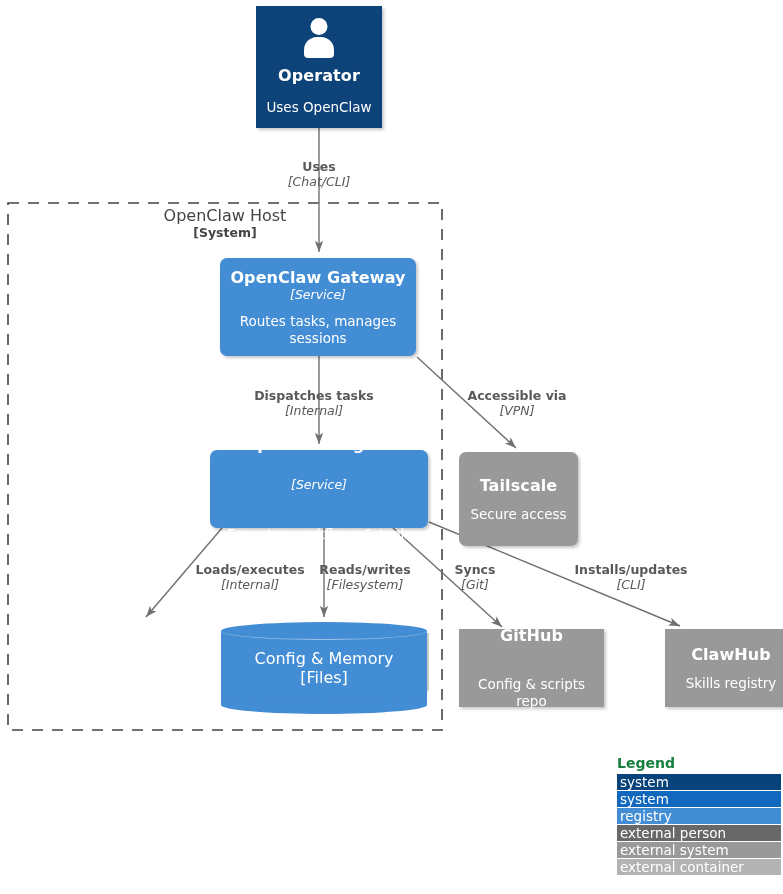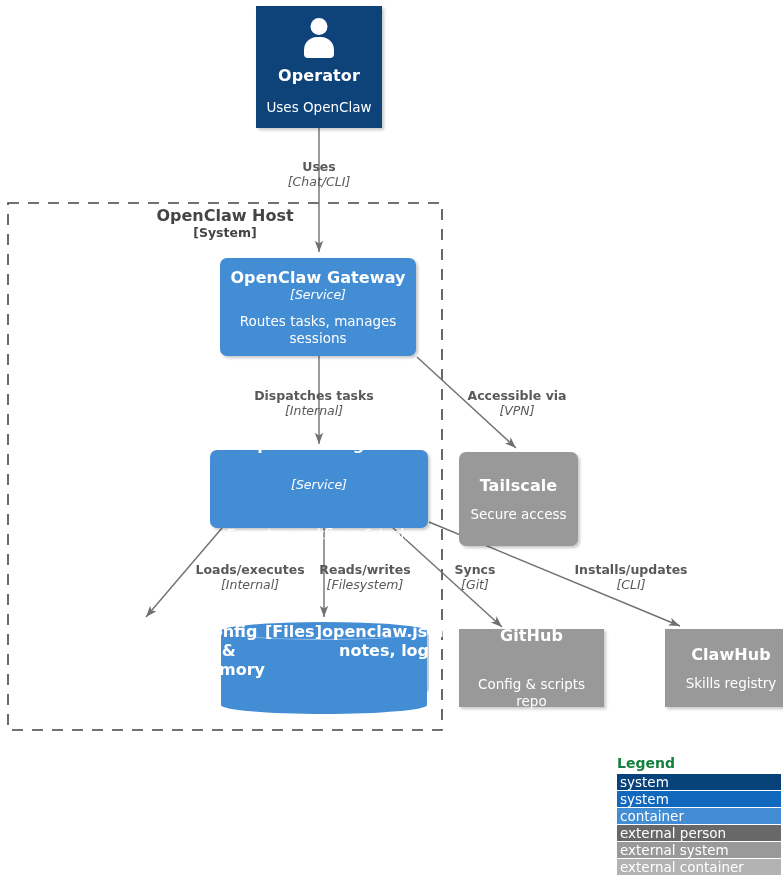--- a/index.html
+++ b/index.html
@@ -131,25 +131,25 @@
     height: calc(100% - 18px);
     background: rgba(0,0,0,0.20);
     border-radius: 0 0 50% 50%/0 0 18px 18px;
     z-index: 0;
   }
   .cyl-text {
     position: absolute;
     left: 0; top: 0;
     width: 100%; height: 100%;
     display: flex;
+    flex-direction: column;
     justify-content: center;
     color: #ffffff;
     text-align: center;
     z-index: 3;
-    font-weight: bold;
   }
 
   
   .edge-label {
     position: absolute;
     text-align: center;
     color: #595959;
     white-space: nowrap;
   }
   .edge-label .el-main {
@@ -164,21 +164,21 @@
   }
 
   
   .boundary-label {
     position: absolute;
     text-align: center;
     color: #444444;
     white-space: nowrap;
   }
   .boundary-label .b-title {
-    font-weight: bold;
+    font-weight: normal;
     font-size: 16px;
     line-height: 19px;
   }
   .boundary-label .b-type {
     font-weight: bold;
     font-size: 12.5px;
     line-height: 15px;
   }
 
   
@@ -268,21 +268,20 @@
 
 
   <div class="cylinder" style="left:221px; top:622px; width:206px; height:92px;">
     <div class="cyl-shadow"></div>
     <div class="cyl-body" style="background: rgb(67, 141, 213);"></div>
     <div class="cyl-bottom" style="background: rgb(67, 141, 213);"></div>
     <div class="cyl-top" style="background: rgb(67, 141, 213);"></div>
     <div class="cyl-text">
       <div class="n-title">Config &amp; Memory</div>
       <div class="n-type">[Files]</div>
-      <div class="n-desc">openclaw.json, notes, logs</div>
     </div>
   </div>
 
   <div class="node sharp c-extsys" style="left: 459px; top: 629px; width: 145px; height: 78px; background: rgb(153, 153, 153); gap: 20px;">
     <div class="n-title">GitHub</div>
     <div class="n-desc">Config &amp; scripts repo</div>
   </div>
 
   <div class="node sharp c-extsys" style="left: 665px; top: 629px; width: 132px; height: 78px; background: rgb(153, 153, 153);">
     <div class="n-title">ClawHub</div>
@@ -322,20 +321,20 @@
   <div class="edge-label" style="left:631px; top:562px; width:0;">
     <div class="el-main" style="position:absolute; left:50%; transform:translateX(-50%);">Installs/updates</div>
     <div class="el-tech" style="position:absolute; left:50%; top:15px; transform:translateX(-50%);">[CLI]</div>
   </div>
 
   <div id="legend">
     <div class="lg-title">Legend</div>
     <div id="legend-rows">
         <div class="lg-row" style="background: rgb(8, 66, 123);"><span>system</span></div>
         <div class="lg-row" style="background: rgb(17, 104, 189);"><span>system</span></div>
-        <div class="lg-row" style="background: rgb(67, 141, 213);"><span>container</span></div>
+        <div class="lg-row" style="background: rgb(67, 141, 213);"><span>registry</span></div>
         <div class="lg-row" style="background: rgb(104, 104, 104);"><span>external person</span></div>
         <div class="lg-row" style="background: rgb(153, 153, 153);"><span>external system</span></div>
         <div class="lg-row" style="background: rgb(179, 179, 179);"><span>external container</span></div>
       </div>
   </div>
 
 </div>
 
 </body></html>

